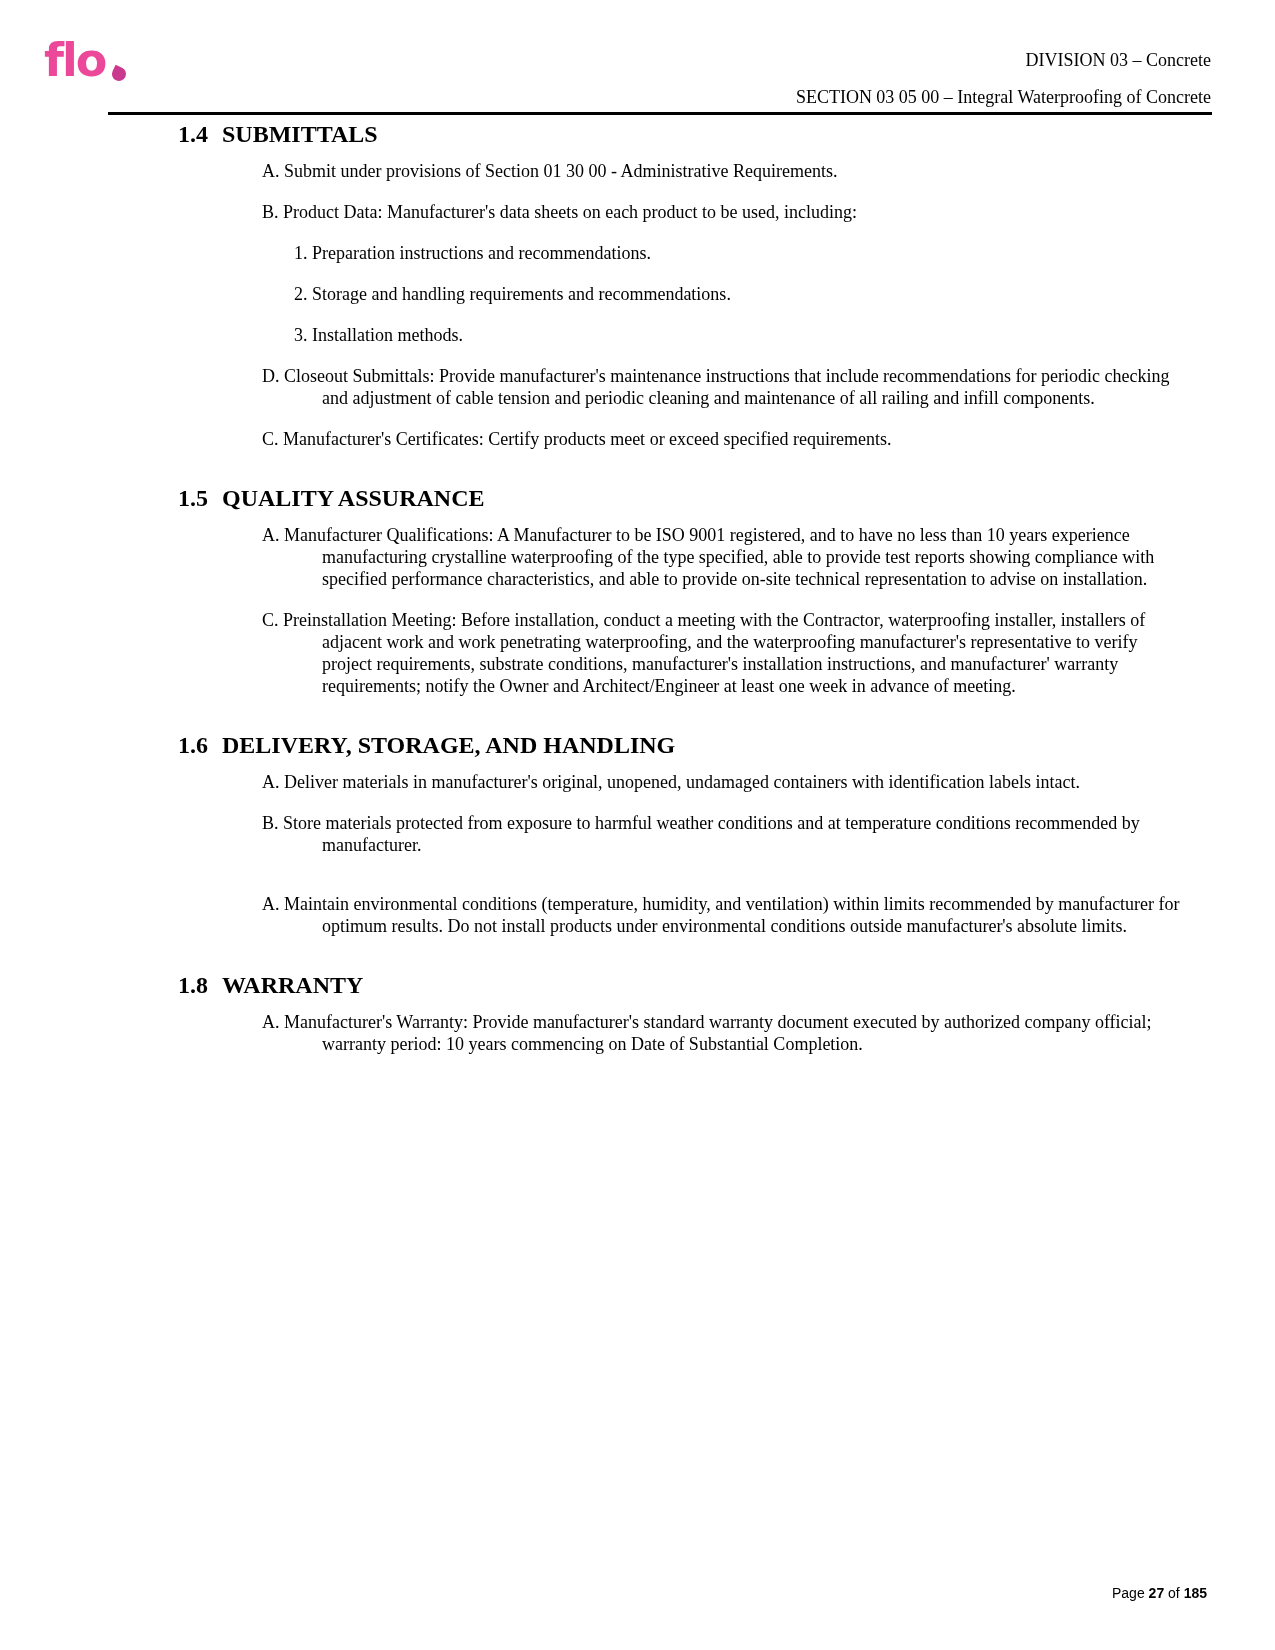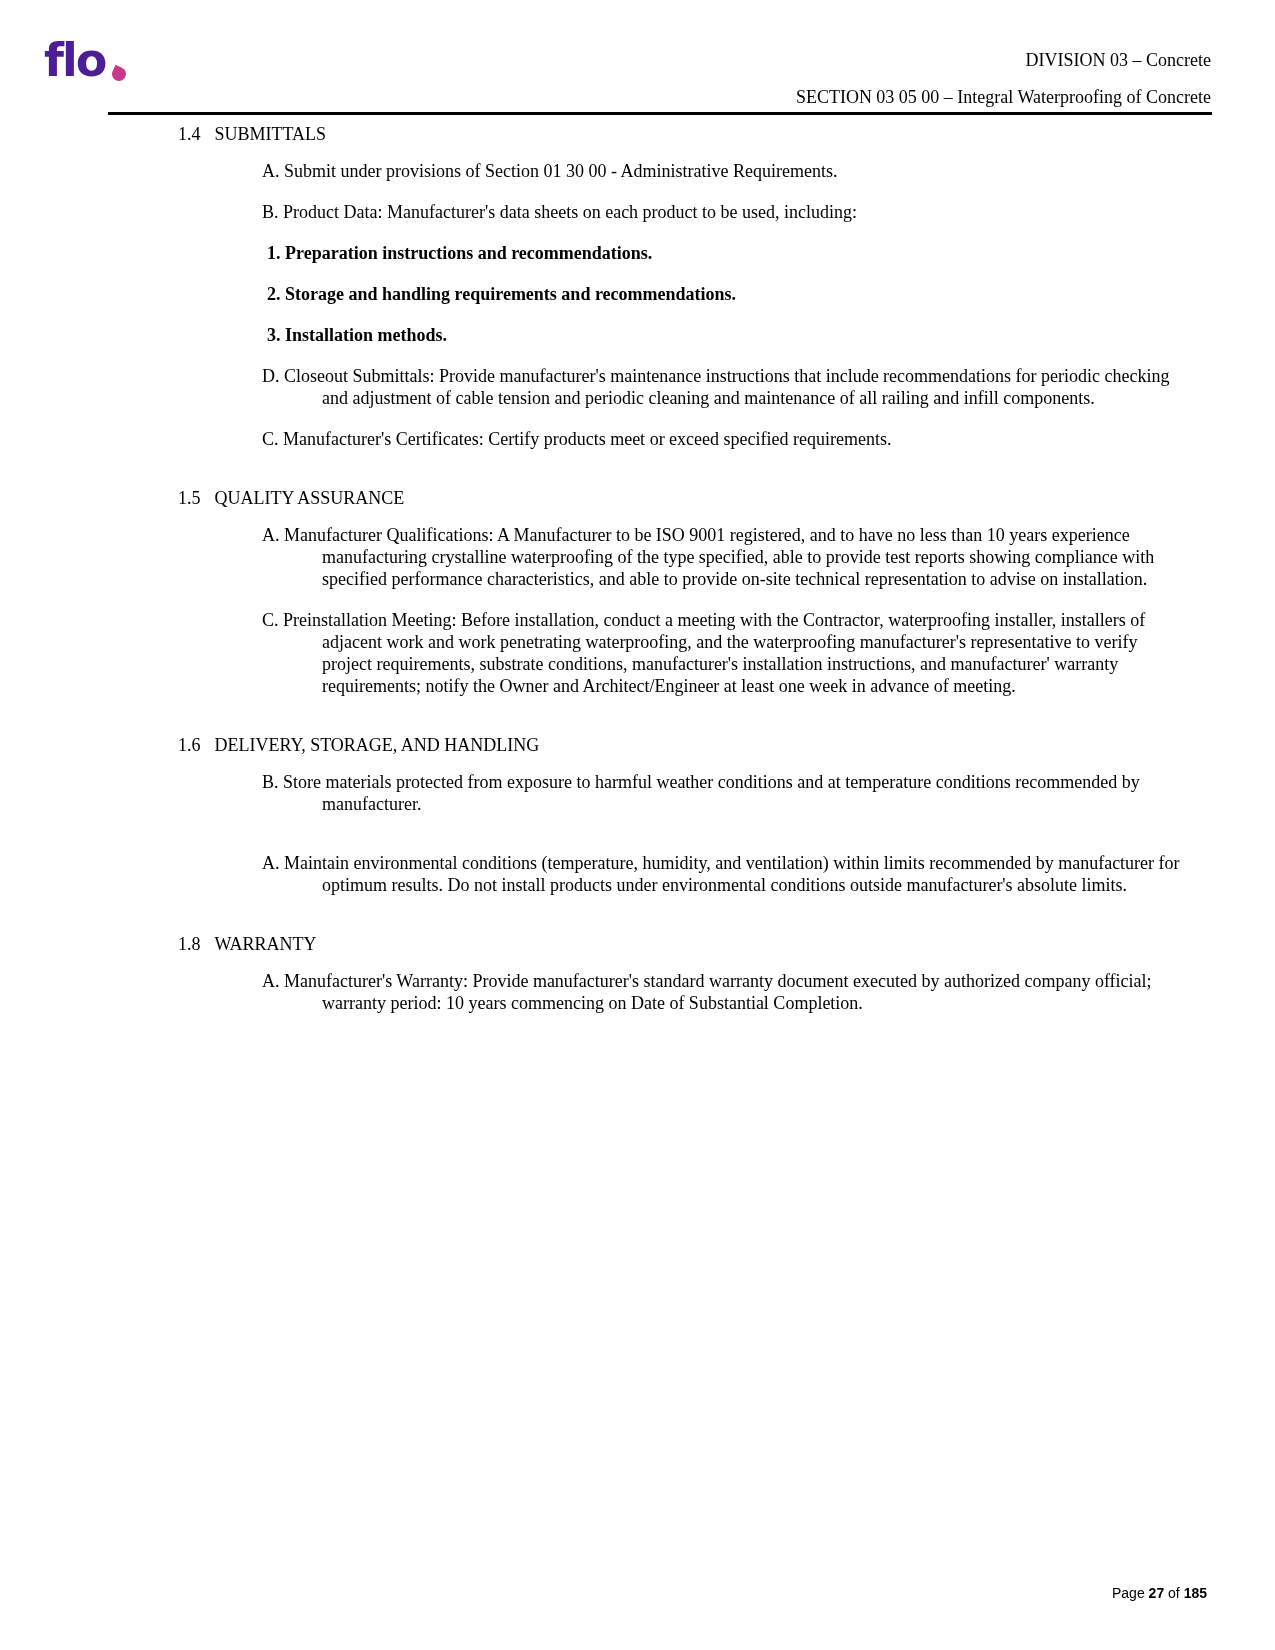--- a/index.html
+++ b/index.html
@@ -36,42 +36,42 @@
     white-space:nowrap;
   }
   .header-rule {
     position:absolute; top:112px; left:108px; width:1104px; height:3px;
     background:#000000;
   }
 
   
   .content { position:absolute; top:123px; left:178px; width:1034px; }
   .section + .section { margin-top:37px; }
-  .sheading { font-weight:normal; font-size:18px; line-height:22px; margin-bottom:15px; }
+  .sheading { font-weight:bold; font-size:24px; line-height:22px; margin-bottom:15px; }
   .sheading .stitle { margin-left:14px; }
   .item {
     margin-left:84px; margin-right:30px; margin-bottom:19px;
     padding-left:60px; text-indent:-60px;
   }
-  .subitem { margin-left:89px; margin-bottom:19px;font-weight:bold; }
+  .subitem { margin-left:116px; margin-bottom:19px; }
 
   
   .footer {
     position:absolute; top:1585px; right:68px;
     font-family:"Liberation Sans", sans-serif;
     font-size:14px; line-height:17px; white-space:nowrap;
   }
   .footer b { font-weight:bold; }
 </style>
 </head>
 <body>
 
 <div class="page">
 
-  <div class="logo" style="color: #4c1d95;">
+  <div class="logo" style="color: #ec4899;">
     <span>flo</span>
     <span class="logo-dot" style="background: rgb(201, 58, 142);"></span>
   </div>
 
   <div class="header-block">
     <div>DIVISION 03 – Concrete</div>
     <div>SECTION 03 05 00 – Integral Waterproofing of Concrete</div>
   </div>
   <div class="header-rule"></div>
 
@@ -123,20 +123,24 @@
         <span>C.</span>
         <span>Preinstallation Meeting: Before installation, conduct a meeting with the Contractor, waterproofing installer, installers of adjacent work and work penetrating waterproofing, and the waterproofing manufacturer's representative to verify project requirements, substrate conditions, manufacturer's installation instructions, and manufacturer' warranty requirements; notify the Owner and Architect/Engineer at least one week in advance of meeting.</span>
       </div>
     </div>
 
     <div class="section">
       <div class="sheading">
         <span>1.6</span><span class="stitle">DELIVERY, STORAGE, AND HANDLING</span>
       </div>
       <div class="item">
+        <span>A.</span>
+        <span>Deliver materials in manufacturer's original, unopened, undamaged containers with identification labels intact.</span>
+      </div>
+      <div class="item">
         <span>B.</span>
         <span>Store materials protected from exposure to harmful weather conditions and at temperature conditions recommended by manufacturer.</span>
       </div>
     </div>
 
     <div class="section">
       <div class="item">
         <span>A.</span>
         <span>Maintain environmental conditions (temperature, humidity, and ventilation) within limits recommended by manufacturer for optimum results. Do not install products under environmental conditions outside manufacturer's absolute limits.</span>
       </div>

